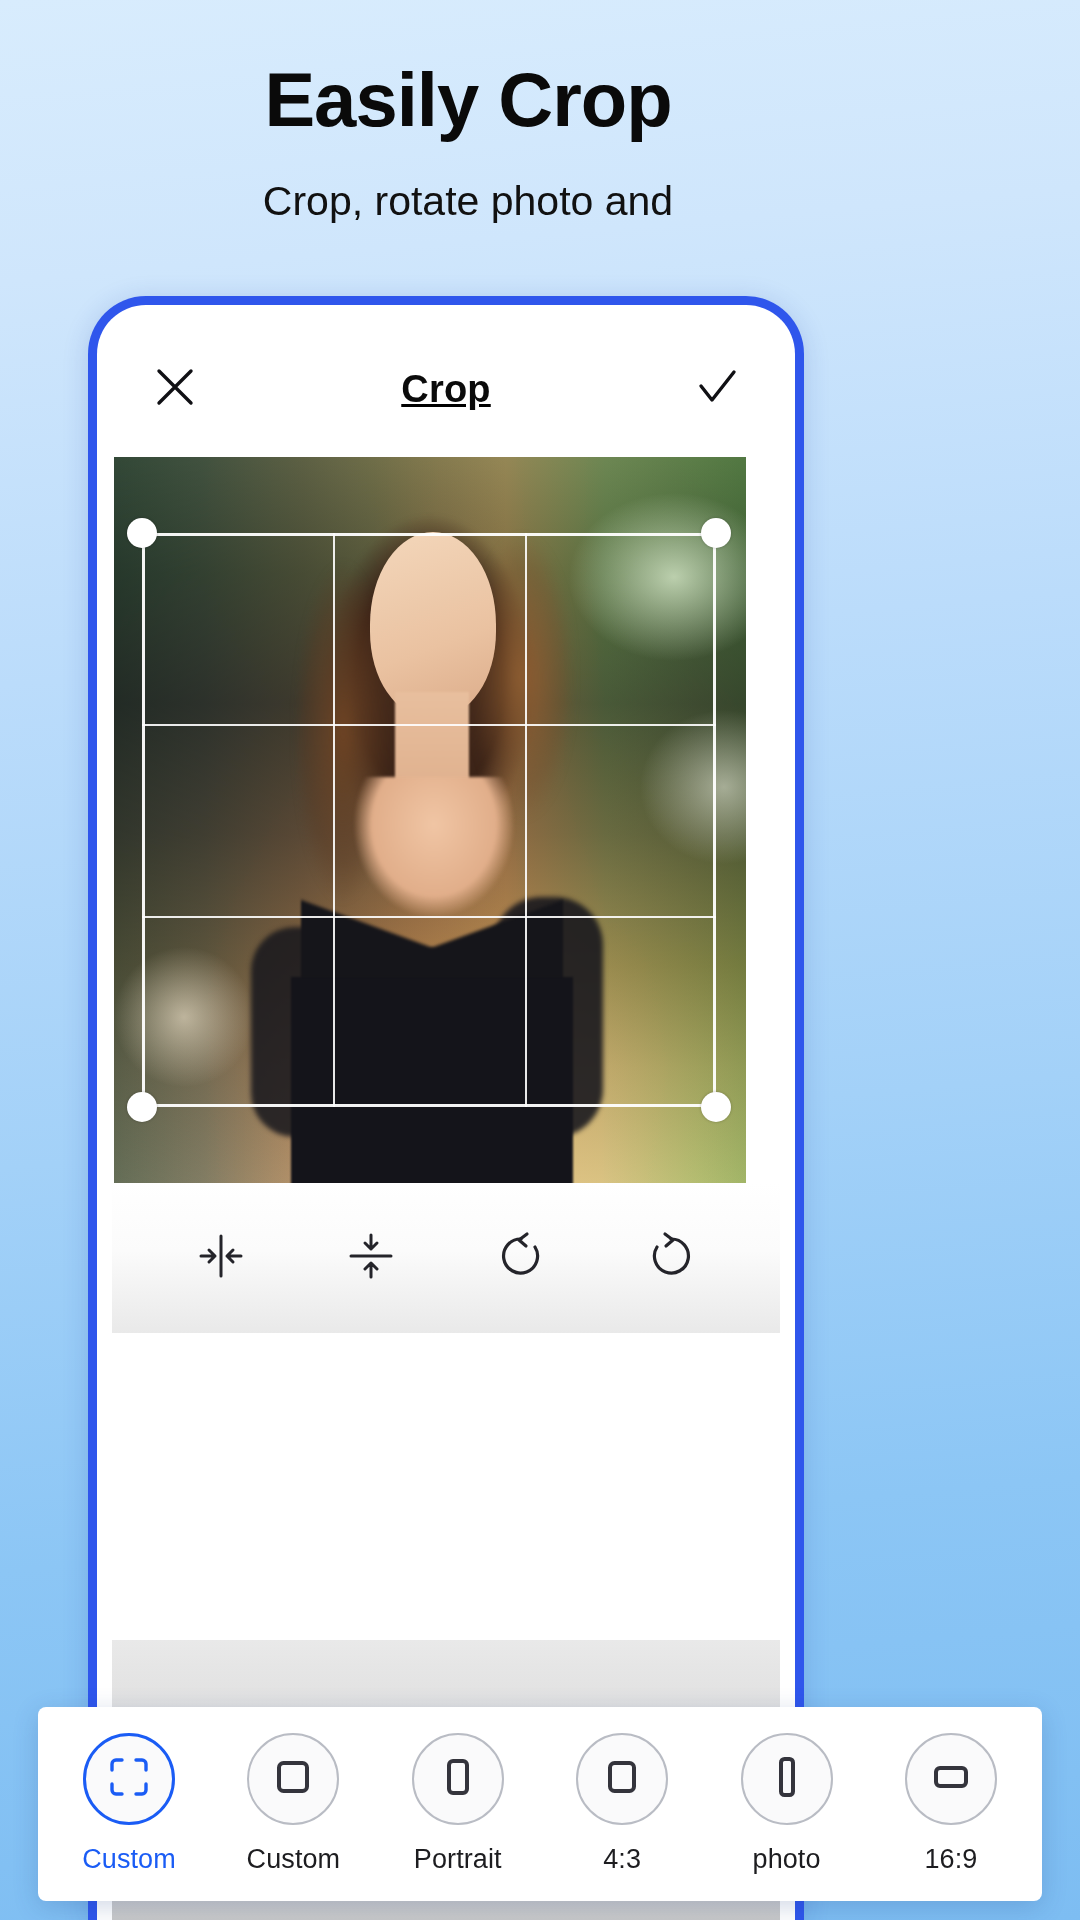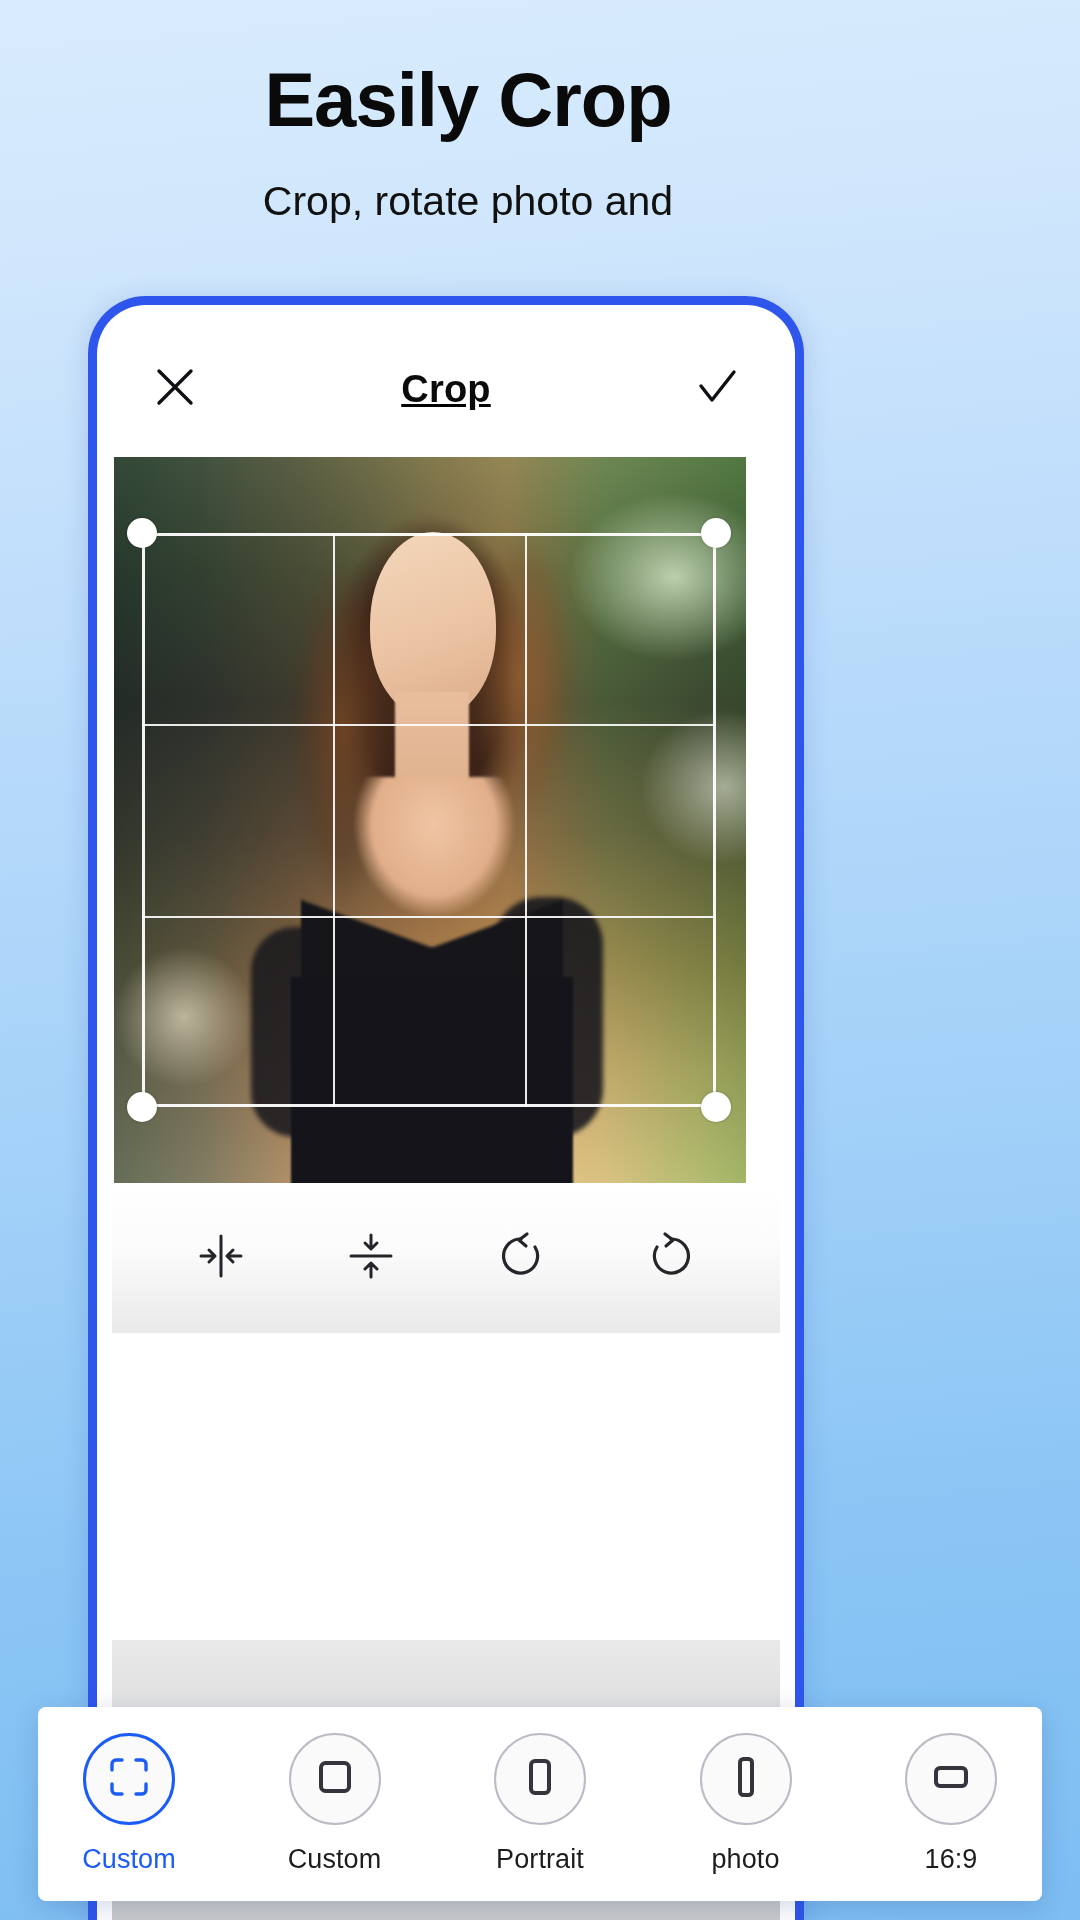--- a/index.html
+++ b/index.html
@@ -299,20 +299,30 @@
     <div class="ring">
       <span>
         <svg width="46" height="46" viewBox="0 0 46 46">
           <rect x="14" y="7" width="18" height="32" rx="4" stroke="#34343c" stroke-width="4" fill="none"></rect>
         </svg>
       </span>
     </div>
     <div class="lbl">Portrait</div>
   </div>
 
+  <div class="chip">
+    <div class="ring">
+      <span>
+        <svg width="46" height="46" viewBox="0 0 46 46">
+          <rect x="11" y="9" width="24" height="28" rx="4.5" stroke="#34343c" stroke-width="4" fill="none"></rect>
+        </svg>
+      </span>
+    </div>
+    <div class="lbl">4:3</div>
+  </div>
 
   <div class="chip">
     <div class="ring">
       <span>
         <svg width="46" height="46" viewBox="0 0 46 46">
           <rect x="17" y="5" width="12" height="36" rx="3.5" stroke="#34343c" stroke-width="4" fill="none"></rect>
         </svg>
       </span>
     </div>
     <div class="lbl">photo</div>

